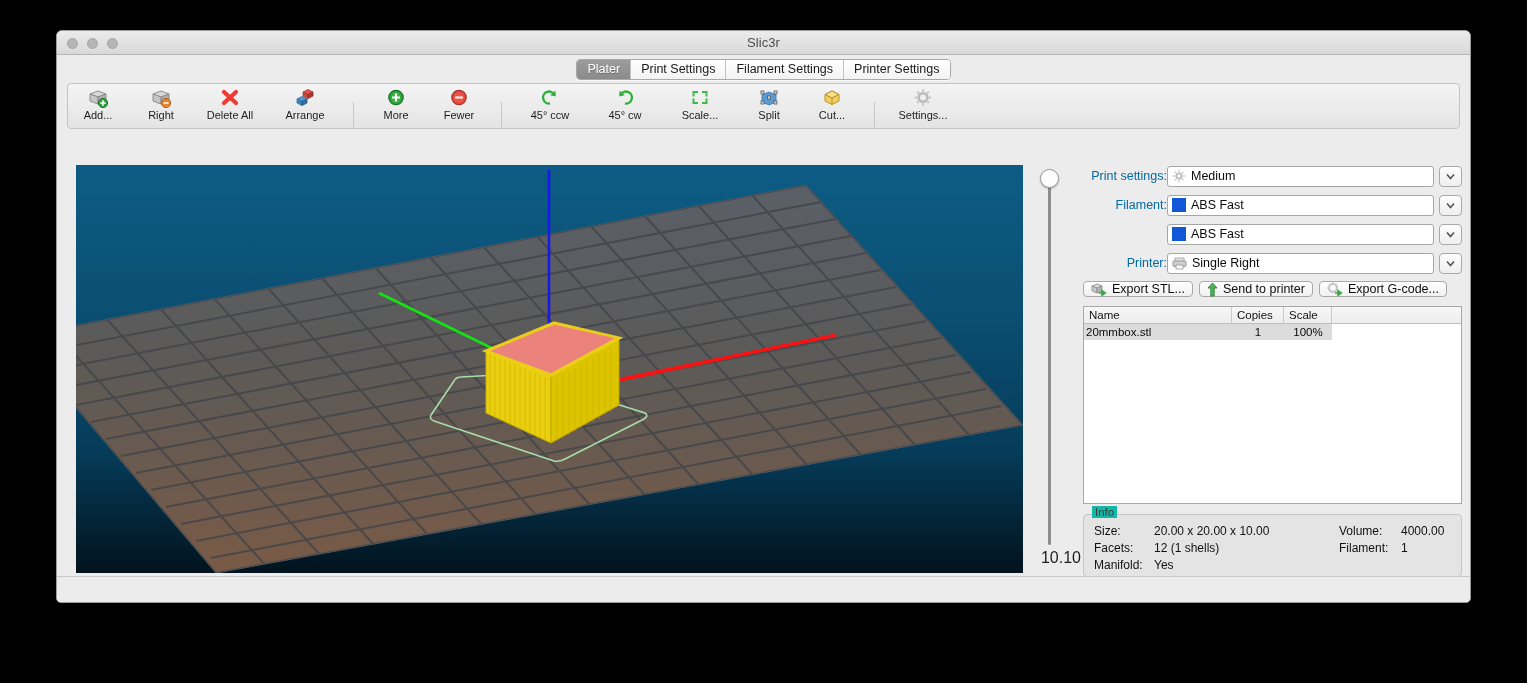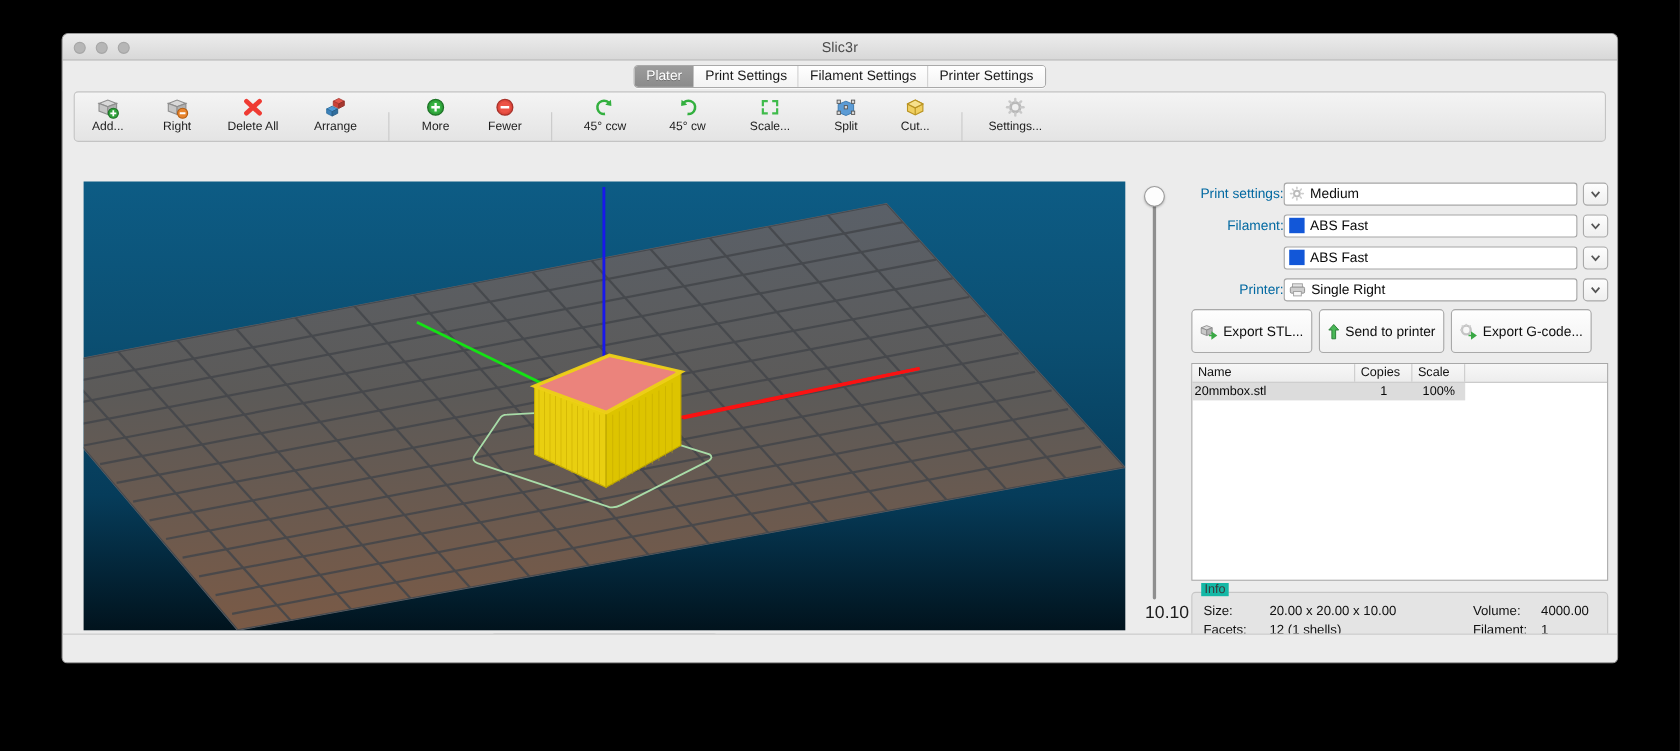--- a/index.html
+++ b/index.html
@@ -257,21 +257,21 @@
   }
   .combo-arrow svg { display: block; }
 
   
   #btnrow {
     display: flex;
     gap: 6px;
     margin-top: 3px;
   }
   .pbtn {
-    height: 40px;
+    height: 16px;
     border: 1px solid #a9a9a9;
     border-radius: 4px;
     background: linear-gradient(to bottom,#fefefe,#f1f1f1);
     display: flex;
     align-items: center;
     padding: 0 7px;
     font-size: 12.5px;
     color: #0d0d0d;
     white-space: nowrap;
   }
@@ -798,20 +798,24 @@
           <div class="ival">20.00 x 20.00 x 10.00</div>
           <div class="ilabel2">Volume:</div>
           <div class="ival2">4000.00</div>
         </div>
         <div class="inforow">
           <div class="ilabel">Facets:</div>
           <div class="ival">12 (1 shells)</div>
           <div class="ilabel2">Filament:</div>
           <div class="ival2">1</div>
         </div>
+        <div class="inforow">
+          <div class="ilabel">Manifold:</div>
+          <div class="ival">Yes</div>
+        </div>
       </div>
 
     </div>
   </div>
 
   <div id="statusbar"></div>
 
 </div>
 
 </body></html>

